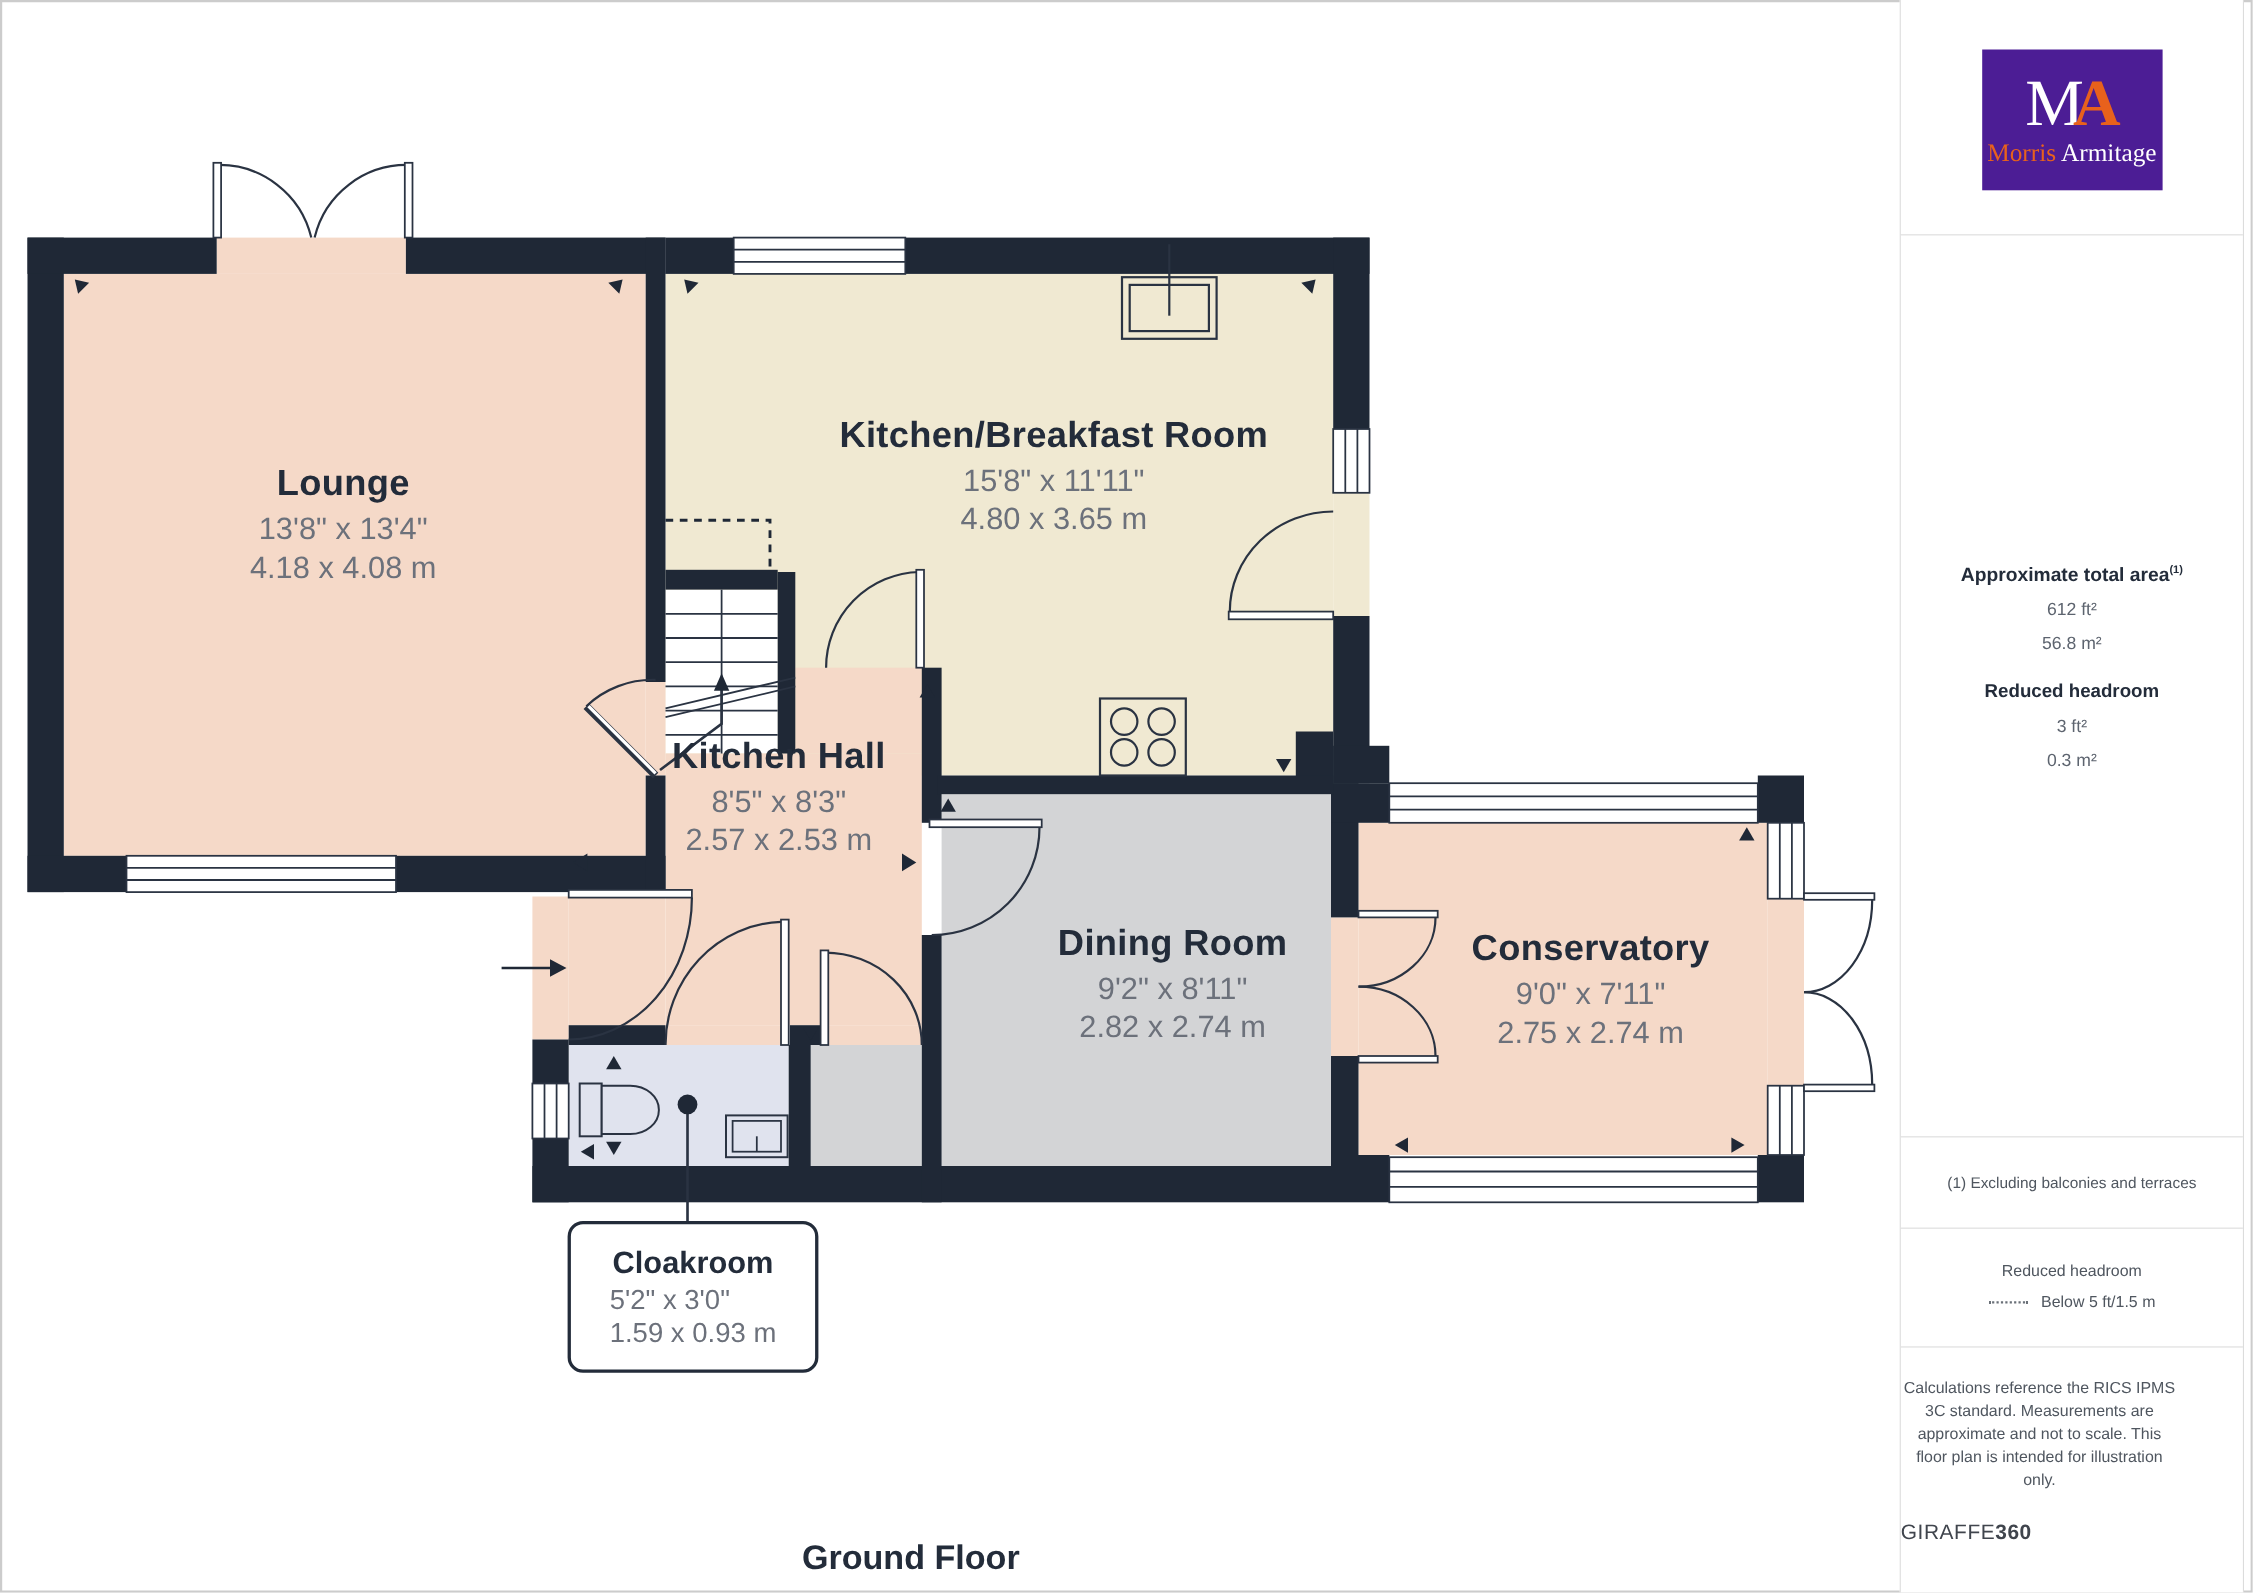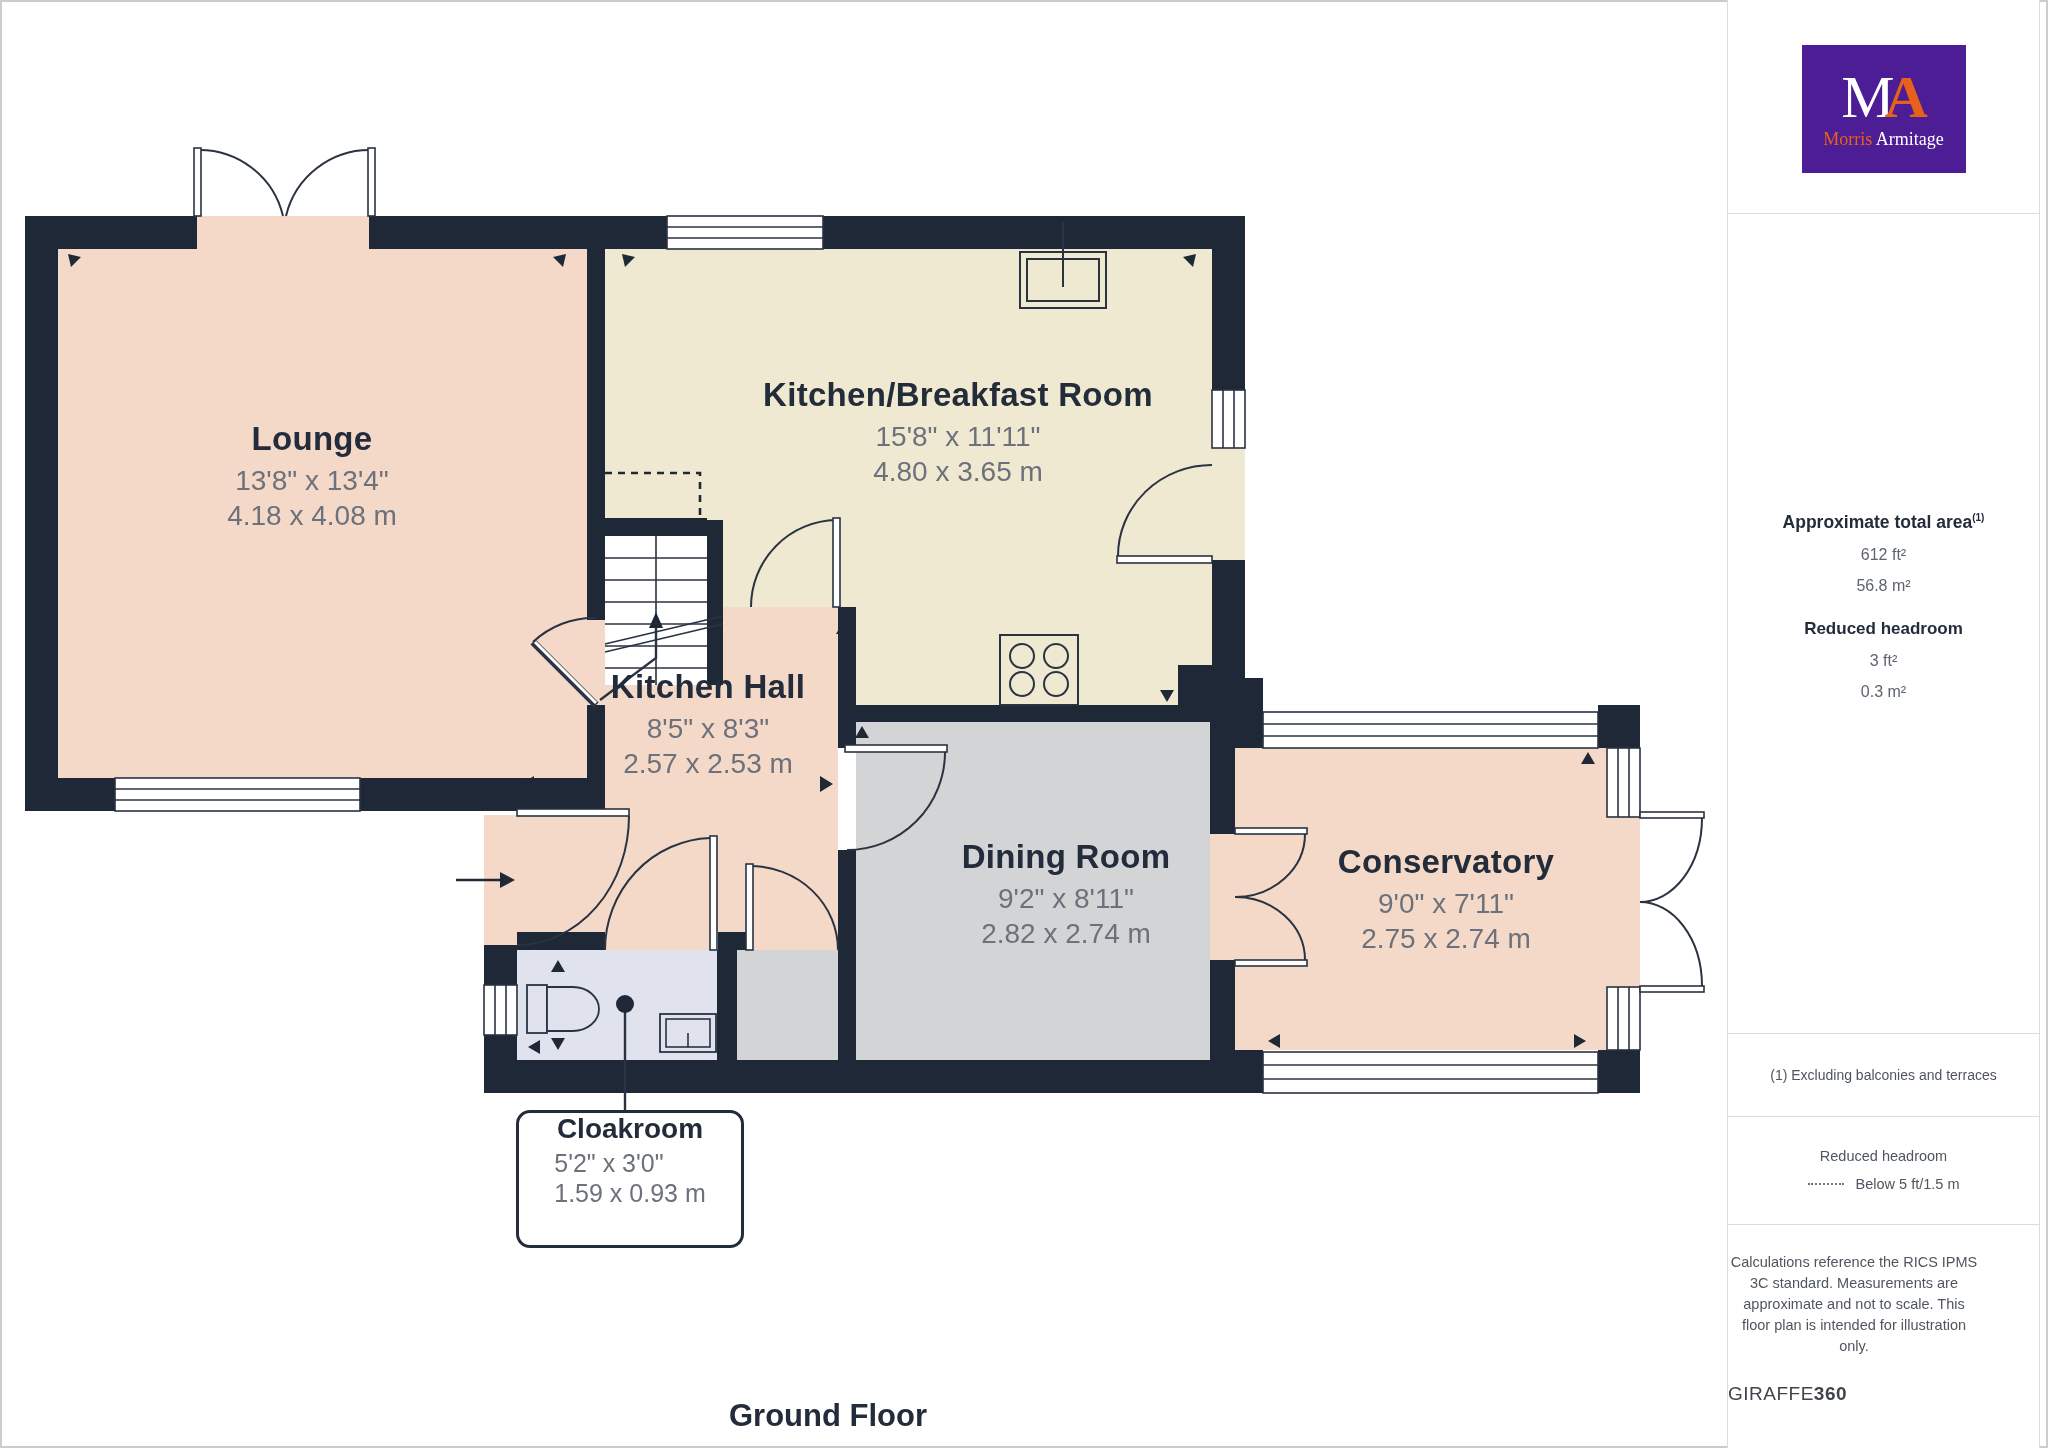--- a/index.html
+++ b/index.html
@@ -2,33 +2,33 @@
 <html><head>
 <meta charset="utf-8">
 <style>
   html,body{margin:0;padding:0;background:#fff;}
   .page{position:relative;width:2048px;height:1448px;background:#fff;font-family:"Liberation Sans",sans-serif;box-shadow:inset 0 0 0 2px #cccccc;overflow:hidden;}
   .plan-svg{position:absolute;left:0;top:0;}
   
   .rl{position:absolute;transform:translateX(-50%);text-align:center;white-space:nowrap;}
   .rl .t{font-weight:700;font-size:33px;color:#232c3a;letter-spacing:.3px;}
   .rl .d{font-size:28px;color:#6c717b;line-height:1.25;margin-top:5px;}
-  .callout{position:absolute;left:516px;top:1110px;width:222px;height:132px;background:#fff;border:3px solid #232c3a;border-radius:14px;display:flex;flex-direction:column;align-items:center;justify-content:flex-start;}
+  .callout{position:absolute;left:516px;top:1110px;width:222px;height:132px;background:#fff;border:3px solid #232c3a;border-radius:14px;display:flex;flex-direction:column;align-items:center;justify-content:center;}
   .callout .t{font-weight:700;font-size:28px;color:#232c3a;}
   .callout .d{font-size:25px;color:#6c717b;line-height:1.2;margin-top:3px;}
   .floor-label{position:absolute;left:828px;top:1398px;transform:translateX(-50%);font-weight:700;font-size:31px;color:#232c3a;}
   
   .sb{position:absolute;left:1727px;top:0;width:311px;height:1448px;border-left:1px solid #dcdcdc;border-right:1px solid #dcdcdc;background:#fff;}
   .sb .div{position:absolute;left:0;width:100%;height:0;border-top:1px solid #dcdcdc;}
   .logo-wrap{position:absolute;top:45px;left:0;width:100%;display:flex;justify-content:center;}
   .logo{width:164px;height:128px;background:#4c1d95;display:flex;flex-direction:column;align-items:center;justify-content:center;}
   .logo .mono{font-family:"Liberation Serif",serif;font-size:60px;line-height:.95;letter-spacing:-2px;}
   .logo .mono .m{color:#ffffff;}
   .logo .mono .a{color:#e8611c;font-weight:700;margin-left:-8px;}
-  .logo .nm{font-family:"Liberation Serif",serif;font-size:18px;margin-top:3px;}
+  .logo .nm{font-family:"Liberation Serif",serif;font-size:23px;margin-top:3px;}
   .logo .nm .fi{color:#e8611c;}
   .logo .nm .la{color:#ffffff;}
   .area-block{position:absolute;top:512px;left:0;width:100%;text-align:center;}
   .area-block .h{font-size:17.5px;font-weight:700;color:#232c3a;}
   .area-block .h sup{font-size:10px;}
   .area-block .v{font-size:16px;color:#5d646f;margin-top:13px;}
   .area-block .h2{font-size:17px;font-weight:700;color:#232c3a;margin-top:24px;}
   .foot{position:absolute;top:1033px;height:83px;left:0;width:100%;display:flex;align-items:center;justify-content:center;font-size:14px;color:#4f565f;}
   .legend{position:absolute;top:1116px;height:108px;left:0;width:100%;display:flex;flex-direction:column;align-items:center;justify-content:center;font-size:14.5px;color:#4f565f;}
   .legend .row{margin-top:12px;display:flex;align-items:center;}

